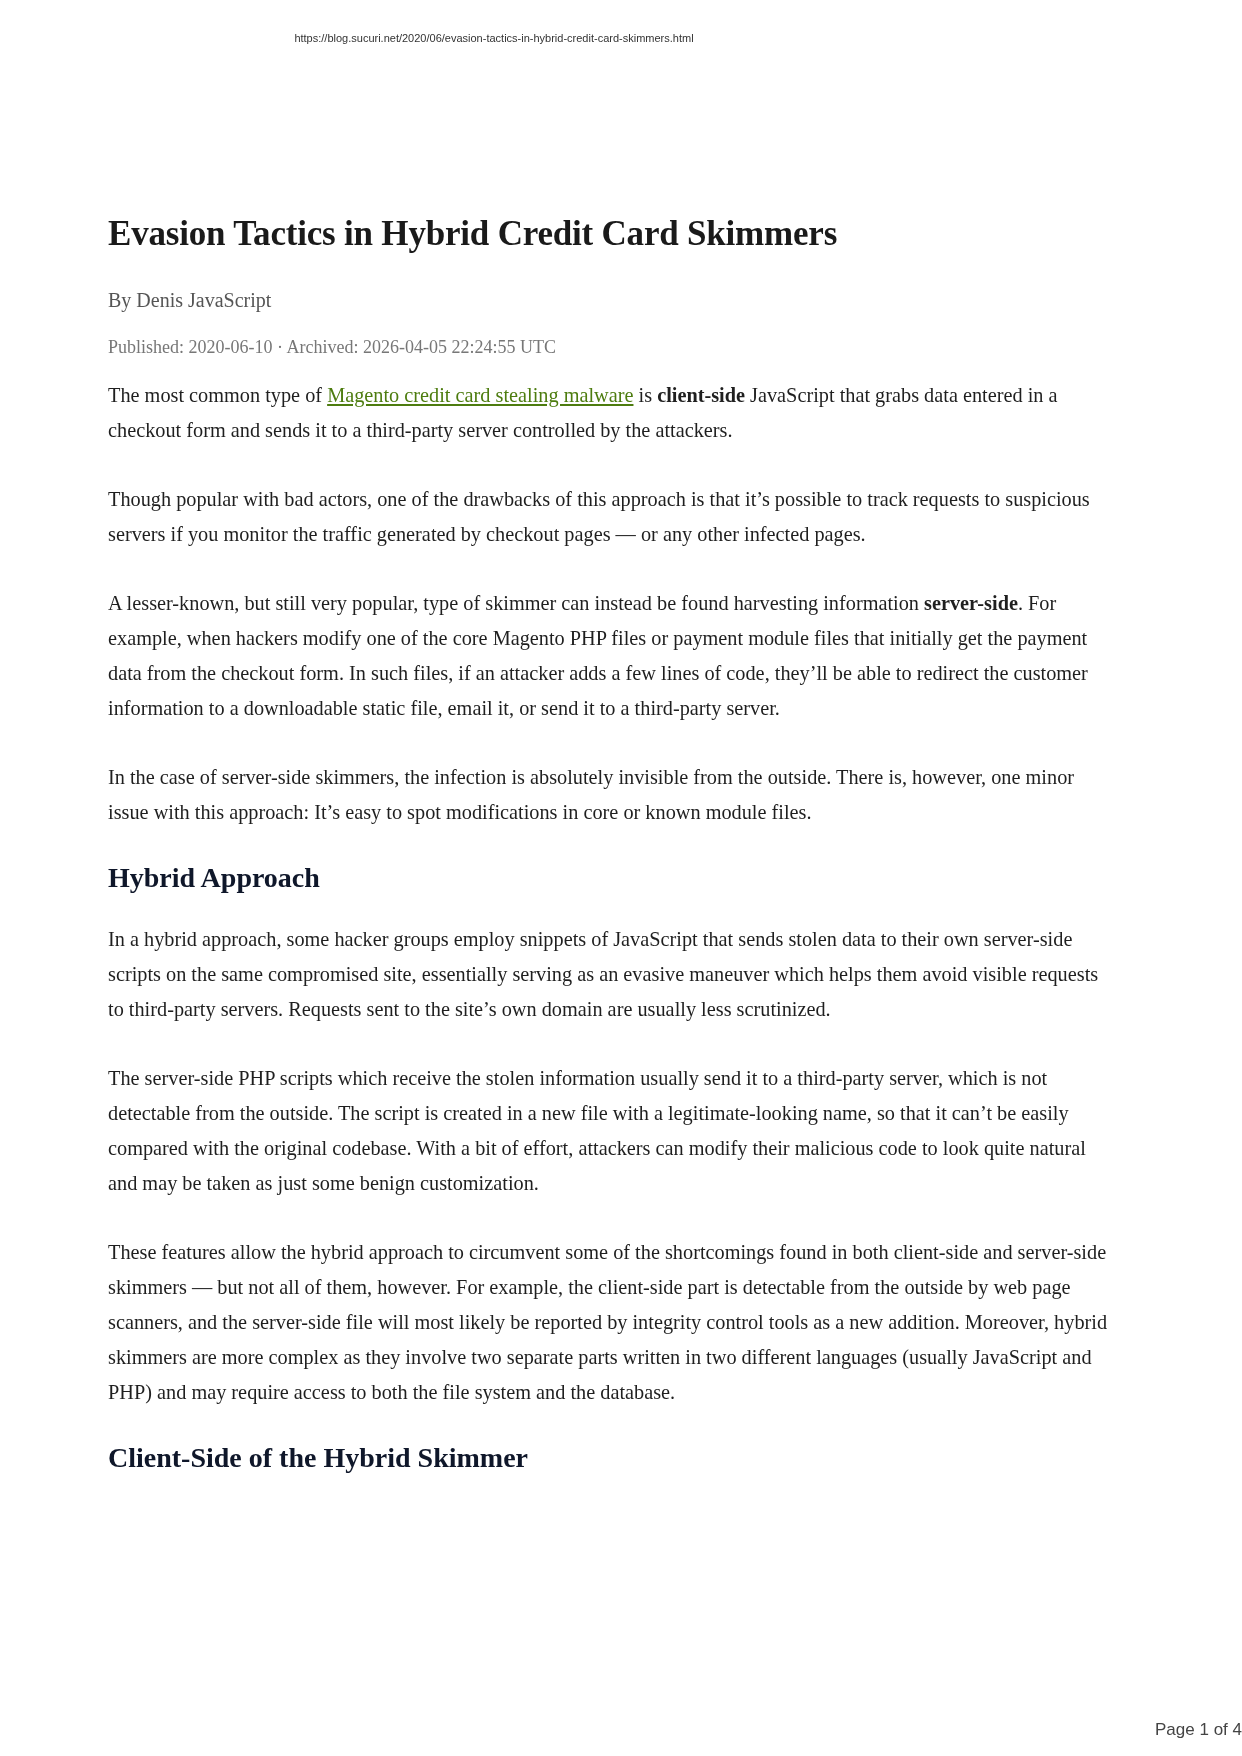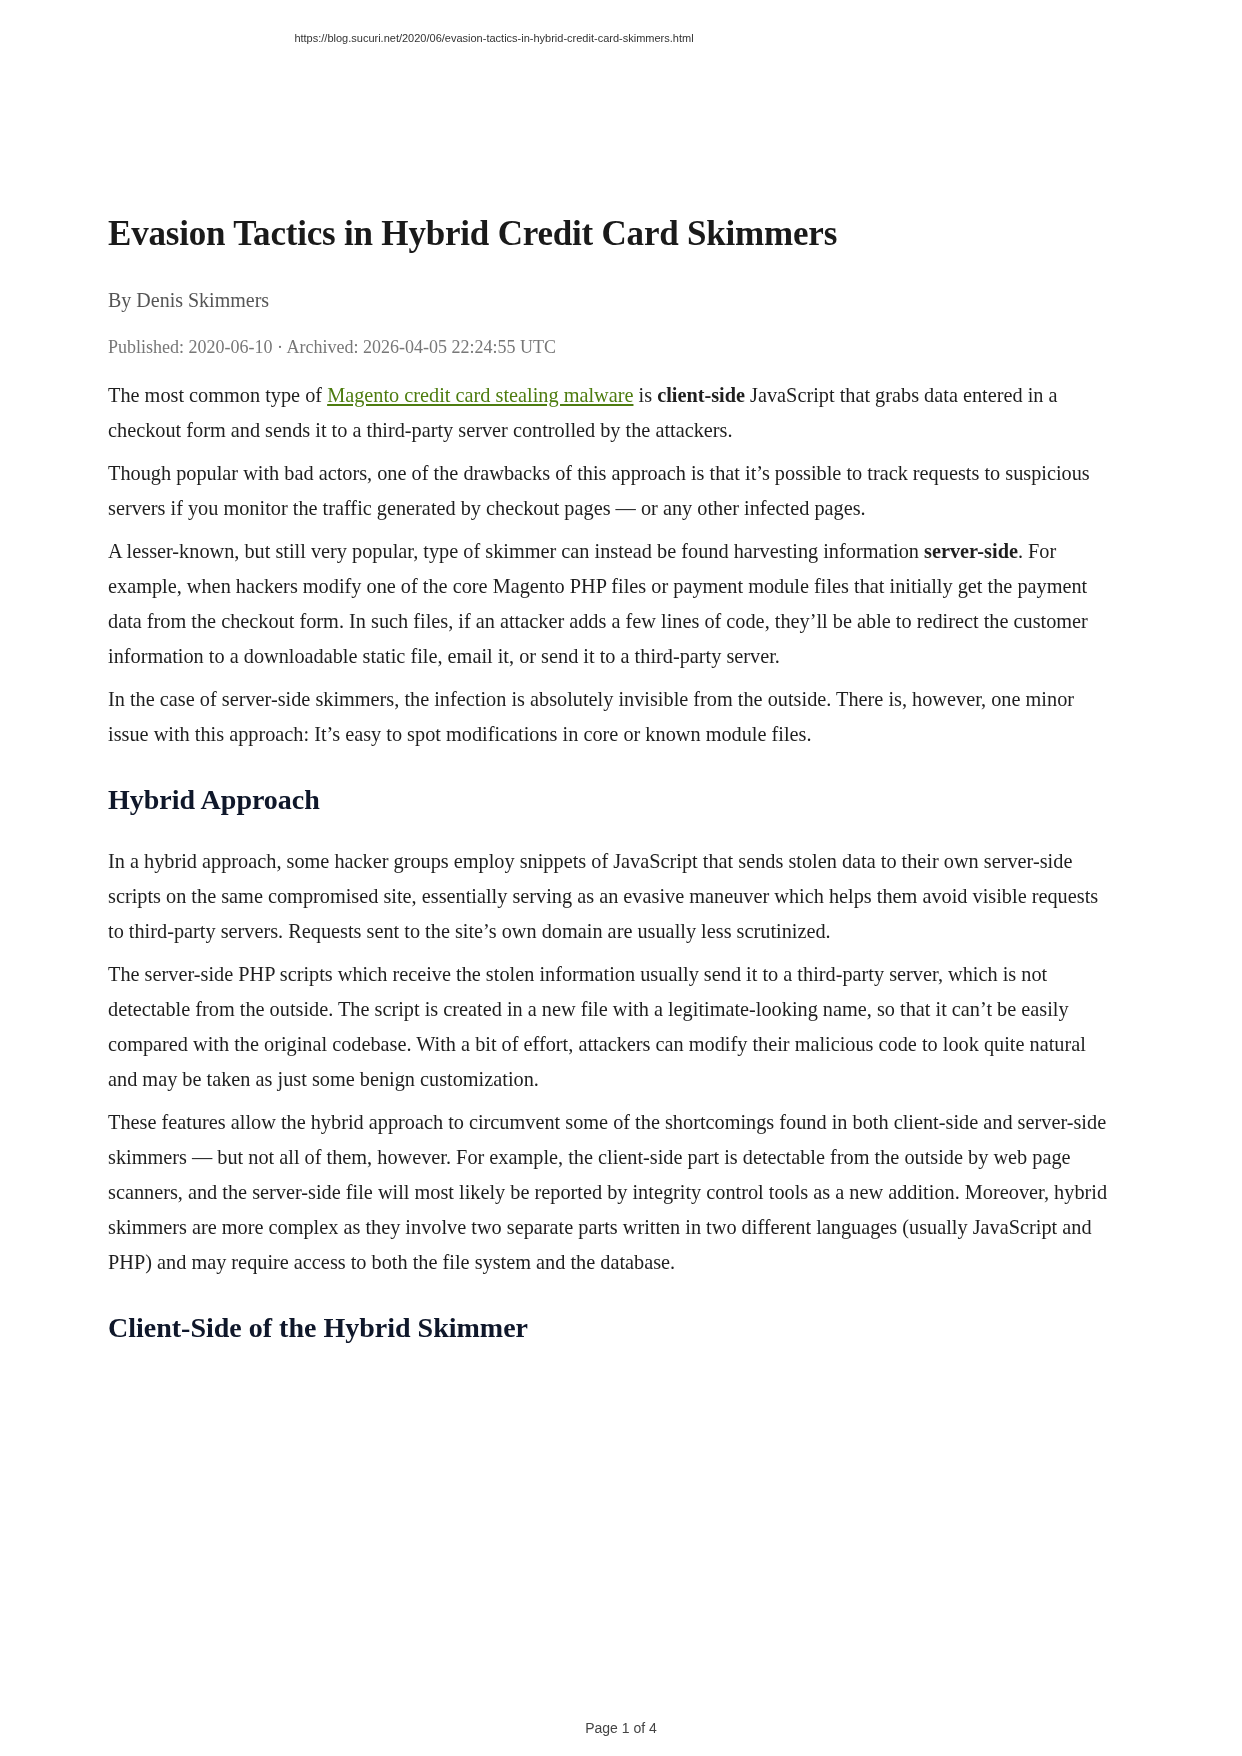--- a/index.html
+++ b/index.html
@@ -51,52 +51,52 @@
       color: #777777;
       line-height: 26px;
     }
     p {
       margin: 0;
       font-size: 20.3px;
       line-height: 35px;
       color: #1f1f1f;
     }
     .p-first { margin-top: 18px; }
-    .p-gap { margin-top: 8px; }
+    .p-gap { margin-top: 34px; }
     h2 {
       margin: 0;
       font-size: 28px;
       font-weight: bold;
       line-height: 36px;
       color: #0f172a;
     }
     .h2-gap { margin-top: 30px; margin-bottom: 26px; }
     a.inline-link {
       color: #4d7c0f;
       text-decoration: underline;
     }
     .page-footer {
       position: absolute;
       top: 1720px;
       left: 0;
       width: 1242px;
-      text-align: center;
+      text-align: right;
       font-family: "Liberation Sans", sans-serif;
-      font-size: 14px;
+      font-size: 17px;
       color: #444444;
     }
   </style>
 </head>
 <body>
 
 <div class="page-url">https://blog.sucuri.net/2020/06/evasion-tactics-in-hybrid-credit-card-skimmers.html</div>
 
 <div class="article">
   <h1>Evasion Tactics in Hybrid Credit Card Skimmers</h1>
-  <div class="byline">By Denis Skimmers</div>
+  <div class="byline">By Denis JavaScript</div>
   <div class="meta">Published: 2020-06-10 · Archived: 2026-04-05 22:24:55 UTC</div>
 
   <p class="p-first"><span>The most common type of </span><a class="inline-link">Magento credit card stealing malware</a><span> is </span><b>client-side</b><span> JavaScript that grabs data entered in a checkout form and sends it to a third-party server controlled by the attackers.</span></p>
 
   <p class="p-gap">Though popular with bad actors, one of the drawbacks of this approach is that it’s possible to track requests to suspicious servers if you monitor the traffic generated by checkout pages — or any other infected pages.</p>
 
   <p class="p-gap"><span>A lesser-known, but still very popular, type of skimmer can instead be found harvesting information </span><b>server-side</b><span>. For example, when hackers modify one of the core Magento PHP files or payment module files that initially get the payment data from the checkout form. In such files, if an attacker adds a few lines of code, they’ll be able to redirect the customer information to a downloadable static file, email it, or send it to a third-party server.</span></p>
 
   <p class="p-gap">In the case of server-side skimmers, the infection is absolutely invisible from the outside. There is, however, one minor issue with this approach: It’s easy to spot modifications in core or known module files.</p>
 

